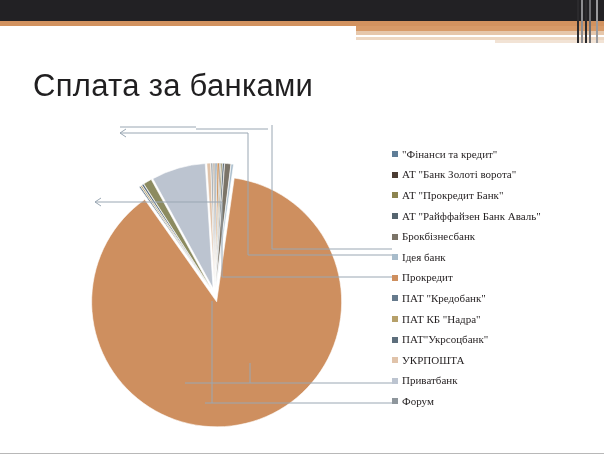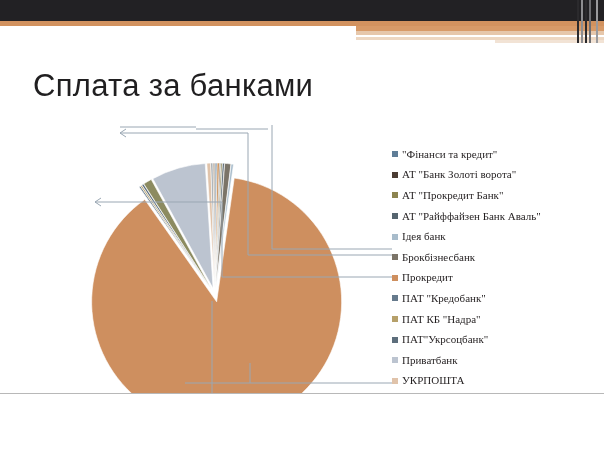--- a/index.html
+++ b/index.html
@@ -3,21 +3,21 @@
 <meta charset="utf-8">
 <style>
   html, body {
     margin: 0;
     padding: 0;
     background: #ffffff;
   }
   #slide {
     position: relative;
     width: 604px;
-    height: 394px;
+    height: 454px;
     background: #ffffff;
     overflow: hidden;
     font-family: "Liberation Sans", sans-serif;
     border-bottom: 1px solid #b8b8b8;
     box-sizing: border-box;
   }
 
   
   .banner-dark {
     position: absolute;
@@ -199,51 +199,51 @@
       </div>
       <div class="legend-row">
         <div class="legend-swatch" style="background: rgb(140, 132, 80);"></div>
         <div class="legend-label">АТ "Прокредит Банк"</div>
       </div>
       <div class="legend-row">
         <div class="legend-swatch" style="background: rgb(86, 101, 111);"></div>
         <div class="legend-label">АТ "Райффайзен Банк Аваль"</div>
       </div>
       <div class="legend-row">
+        <div class="legend-swatch" style="background: rgb(123, 116, 104);"></div>
+        <div class="legend-label">Брокбізнесбанк</div>
+      </div>
+      <div class="legend-row">
         <div class="legend-swatch" style="background: rgb(168, 188, 203);"></div>
         <div class="legend-label">Ідея банк</div>
       </div>
       <div class="legend-row">
-        <div class="legend-swatch" style="background: rgb(123, 116, 104);"></div>
-        <div class="legend-label">Брокбізнесбанк</div>
-      </div>
-      <div class="legend-row">
         <div class="legend-swatch" style="background: rgb(206, 143, 95);"></div>
         <div class="legend-label">Прокредит</div>
       </div>
       <div class="legend-row">
         <div class="legend-swatch" style="background: rgb(102, 122, 140);"></div>
         <div class="legend-label">ПАТ "Кредобанк"</div>
       </div>
       <div class="legend-row">
         <div class="legend-swatch" style="background: rgb(182, 160, 106);"></div>
         <div class="legend-label">ПАТ КБ "Надра"</div>
       </div>
       <div class="legend-row">
         <div class="legend-swatch" style="background: rgb(93, 110, 124);"></div>
         <div class="legend-label">ПАТ"Укрсоцбанк"</div>
       </div>
       <div class="legend-row">
+        <div class="legend-swatch" style="background: rgb(224, 195, 170);"></div>
+        <div class="legend-label">УКРПОШТА</div>
+      </div>
+      <div class="legend-row">
         <div class="legend-swatch" style="background: rgb(188, 196, 208);"></div>
         <div class="legend-label">Приватбанк</div>
       </div>
       <div class="legend-row">
-        <div class="legend-swatch" style="background: rgb(224, 195, 170);"></div>
-        <div class="legend-label">УКРПОШТА</div>
-      </div>
-      <div class="legend-row">
         <div class="legend-swatch" style="background: rgb(142, 150, 156);"></div>
         <div class="legend-label">Форум</div>
       </div>
       <div class="legend-row"></div>
     </div>
 
 </div>
 
 </body></html>

